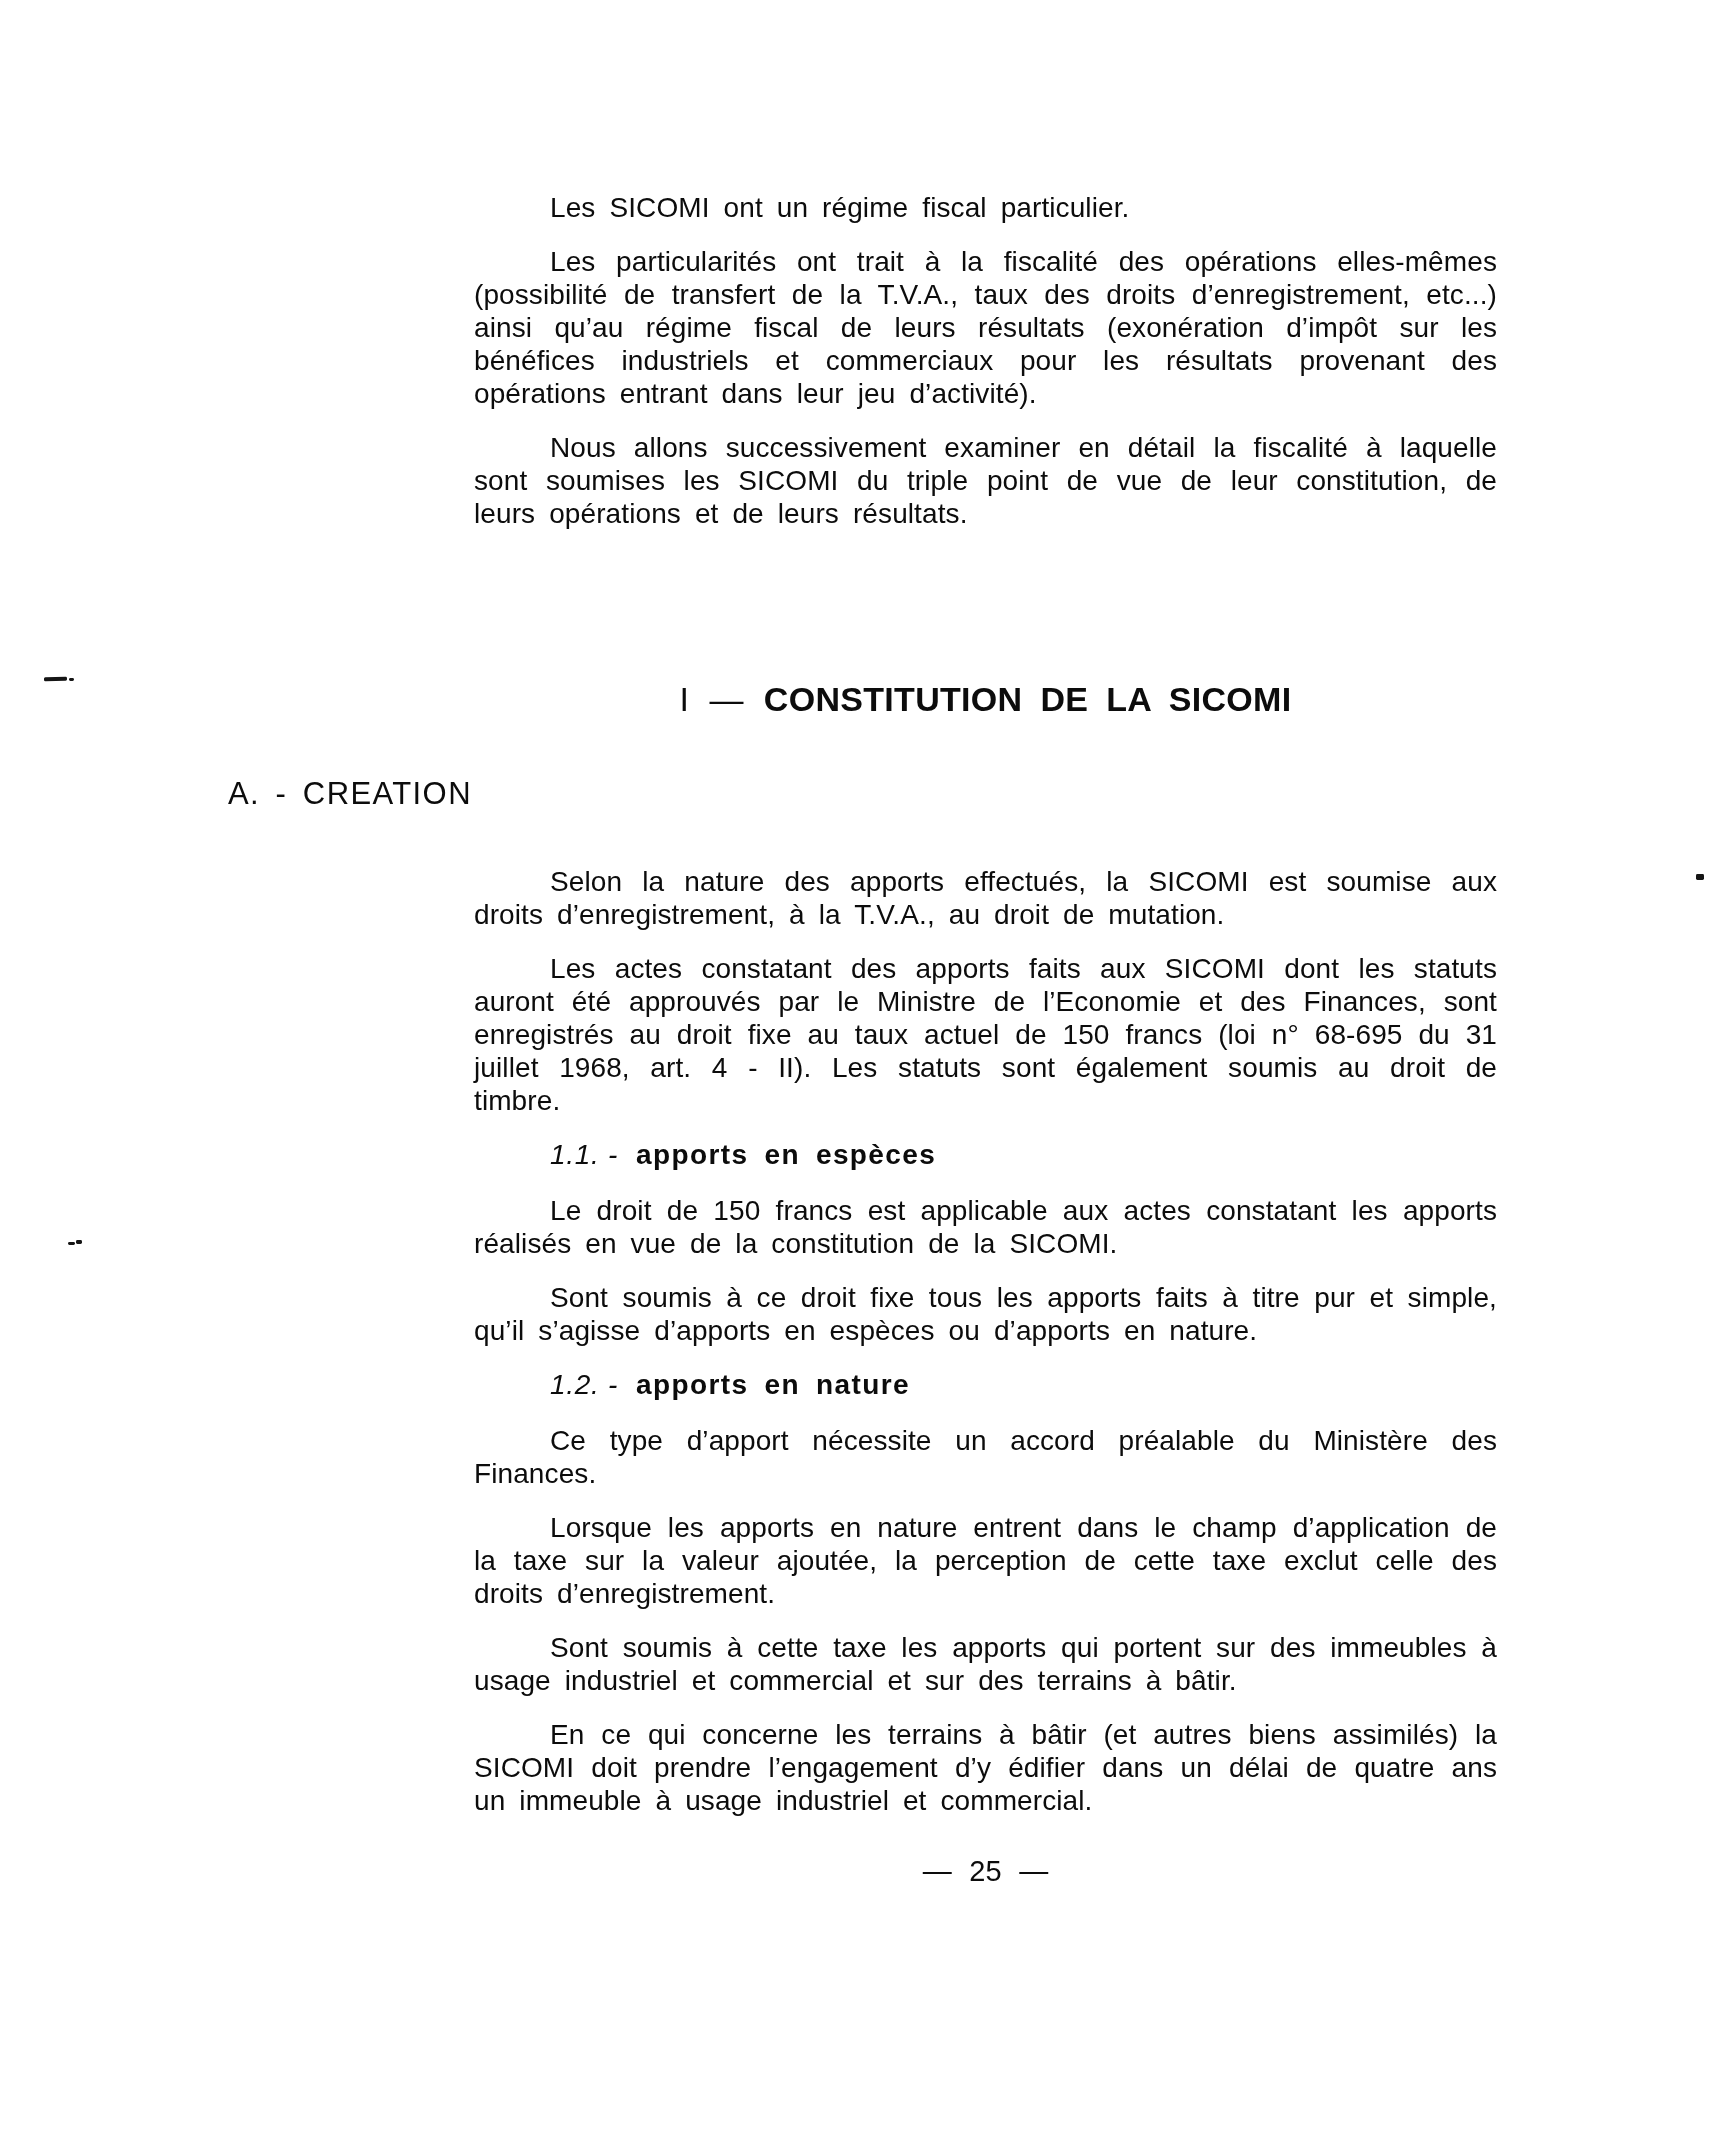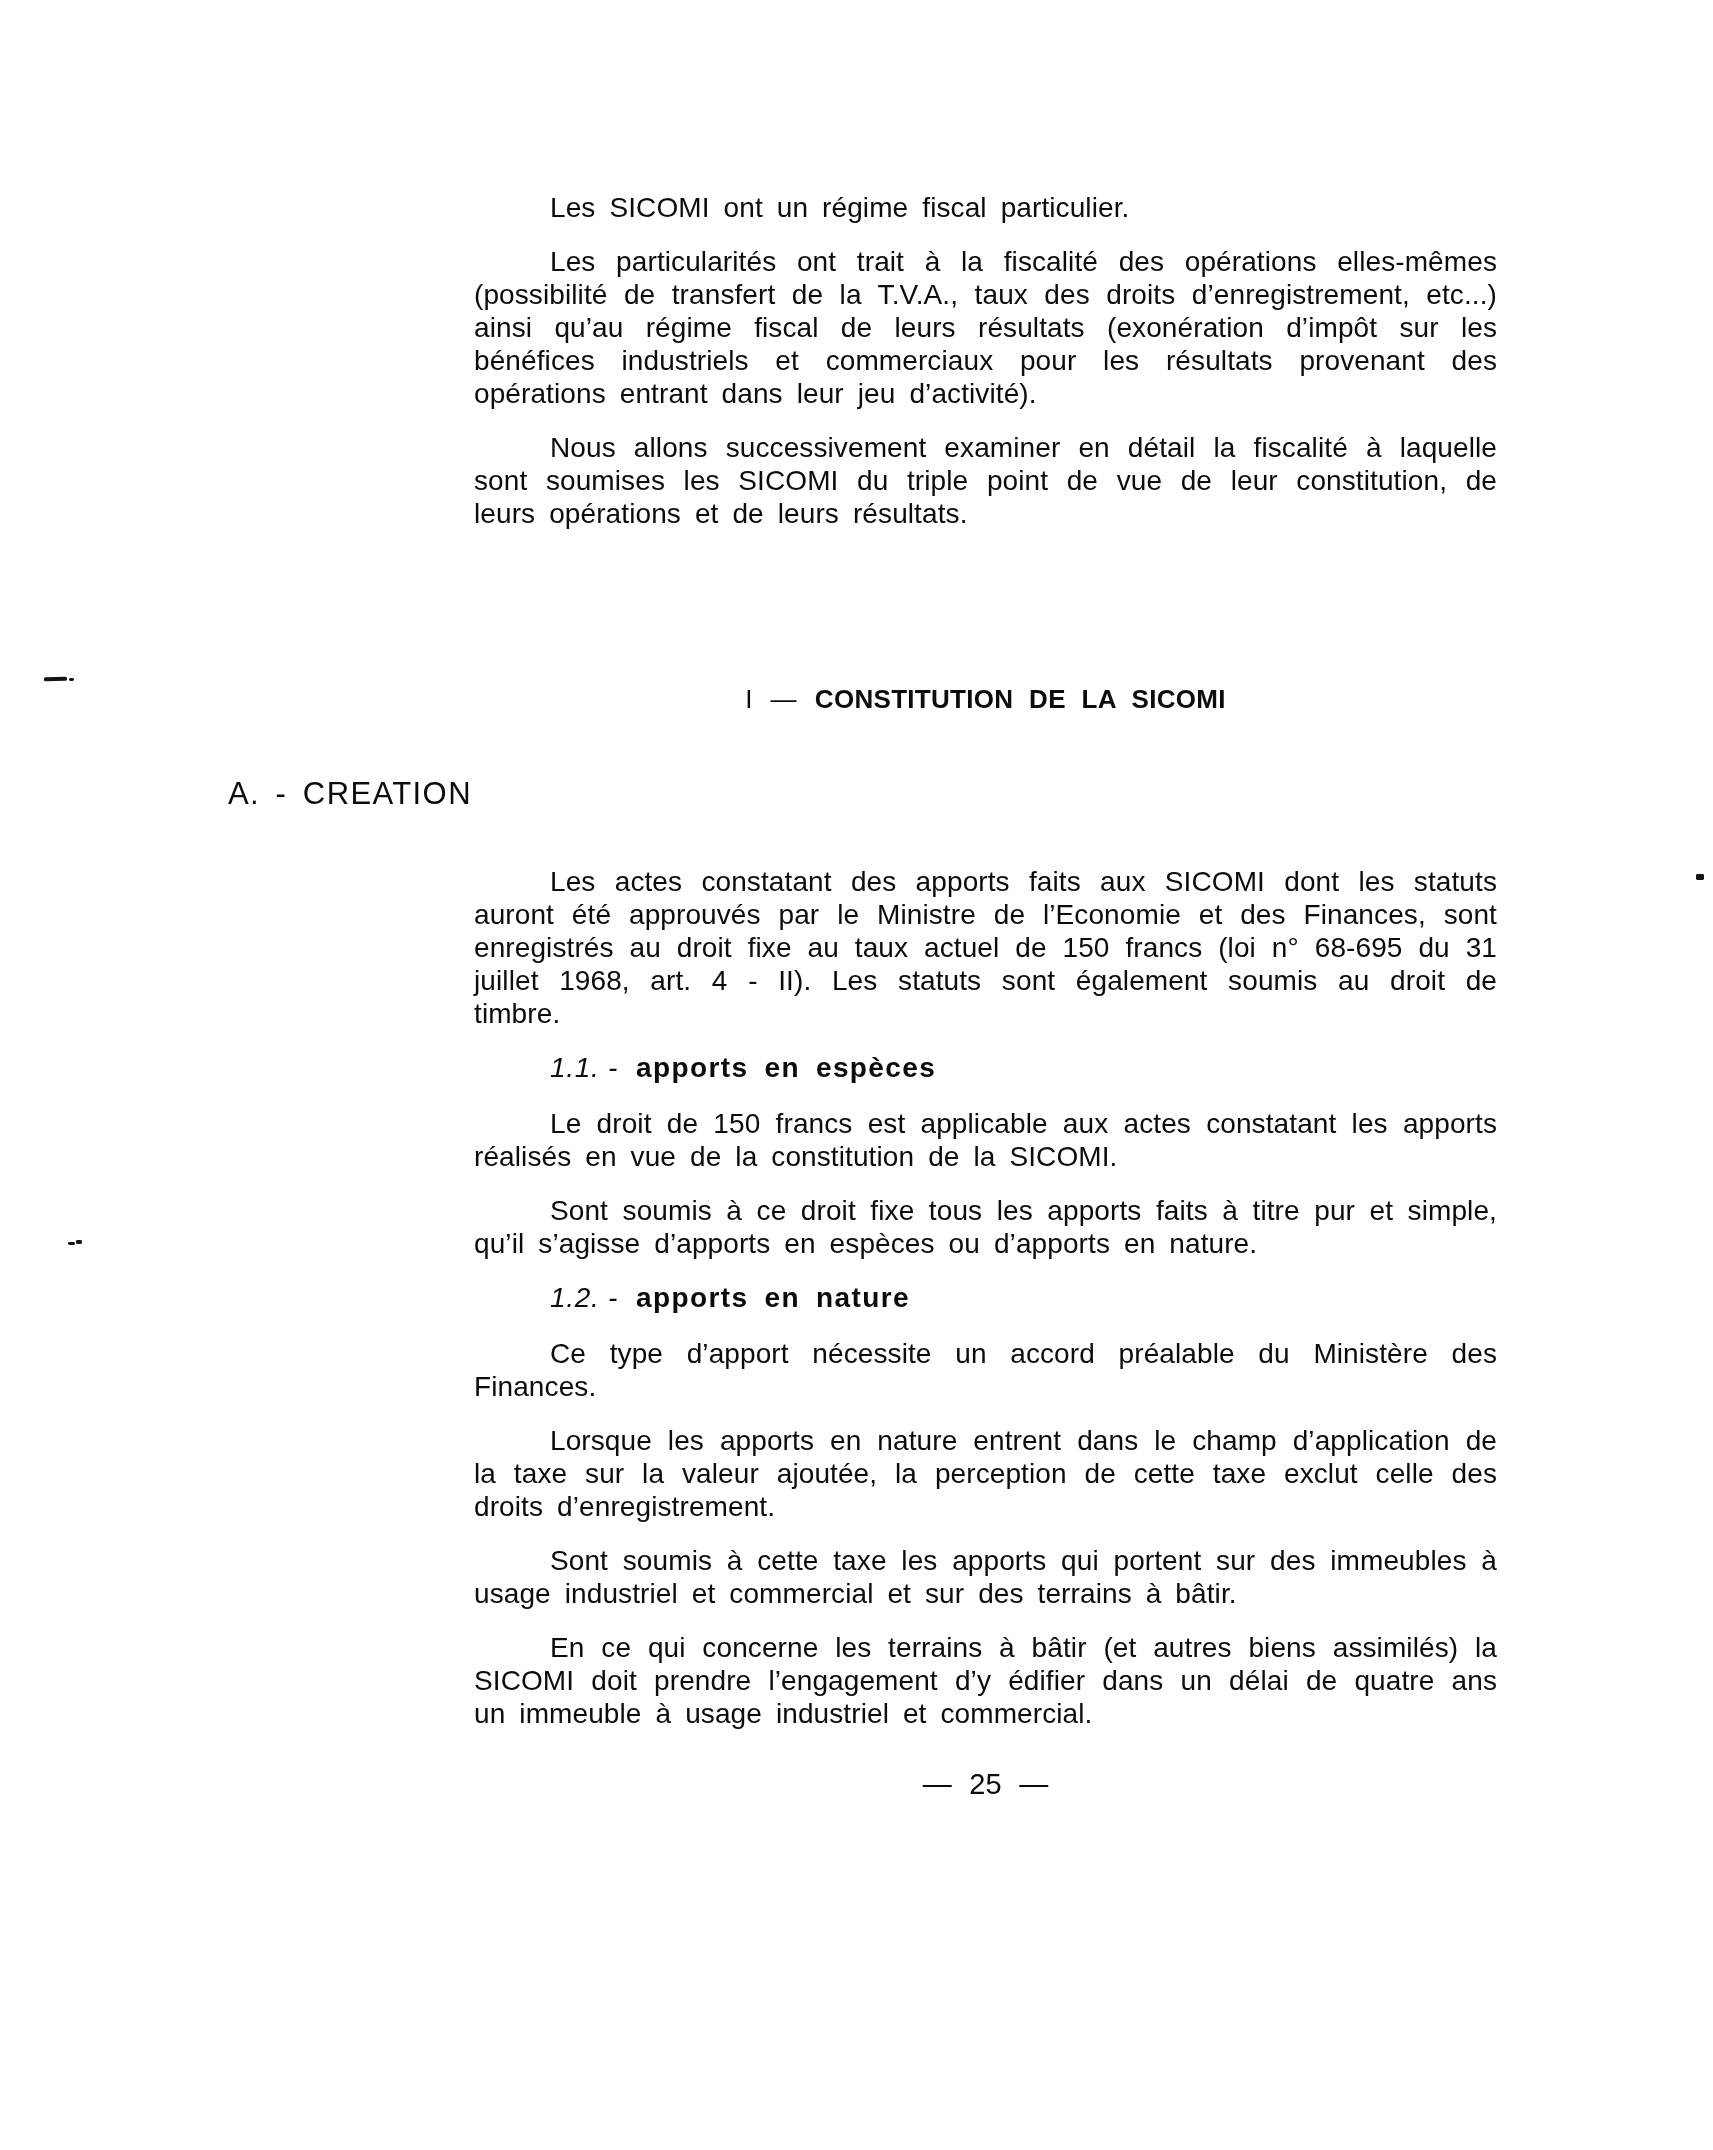--- a/index.html
+++ b/index.html
@@ -29,21 +29,21 @@
     line-height: 33px;
     text-align: justify;
     text-indent: 76px;
     word-spacing: 6.1px;
     letter-spacing: 0.1px;
     margin: 0 0 21px 0;
   }
   .main-heading {
     margin: 141px 0 0 0;
     text-align: center;
-    font-size: 26px;
+    font-size: 34px;
     line-height: 56px;
     word-spacing: 8.2px;
     white-space: nowrap;
   }
   .h-prefix {
     font-weight: 400;
     letter-spacing: 1.4px;
   }
   .h-bold {
     font-weight: 700;
@@ -107,20 +107,21 @@
     <p class="para">Les particularités ont trait à la fiscalité des opérations elles-mêmes (possibilité de transfert de la T.V.A., taux des droits d’enregistrement, etc...) ainsi qu’au régime fiscal de leurs résultats (exonération d’impôt sur les bénéfices industriels et commerciaux pour les résultats provenant des opérations entrant dans leur jeu d’activité).</p>
 
     <p class="para">Nous allons successivement examiner en détail la fiscalité à laquelle sont soumises les SICOMI du triple point de vue de leur constitution, de leurs opérations et de leurs résultats.</p>
 
     <div class="main-heading">
       <div><span class="h-prefix">I — </span><span class="h-bold">CONSTITUTION DE LA SICOMI</span></div>
     </div>
 
     <div class="section-label">A. - CREATION</div>
 
+    <p class="para">Selon la nature des apports effectués, la SICOMI est soumise aux droits d’enregistrement, à la T.V.A., au droit de mutation.</p>
 
     <p class="para">Les actes constatant des apports faits aux SICOMI dont les statuts auront été approuvés par le Ministre de l’Economie et des Finances, sont enregistrés au droit fixe au taux actuel de 150 francs (loi n° 68-695 du 31 juillet 1968, art. 4 - II). Les statuts sont également soumis au droit de timbre.</p>
 
     <p class="subhead">
       <span class="sh-num">1.1. -</span><span class="sh-title">apports en espèces</span>
     </p>
 
     <p class="para">Le droit de 150 francs est applicable aux actes constatant les apports réalisés en vue de la constitution de la SICOMI.</p>
 
     <p class="para">Sont soumis à ce droit fixe tous les apports faits à titre pur et simple, qu’il s’agisse d’apports en espèces ou d’apports en nature.</p>

